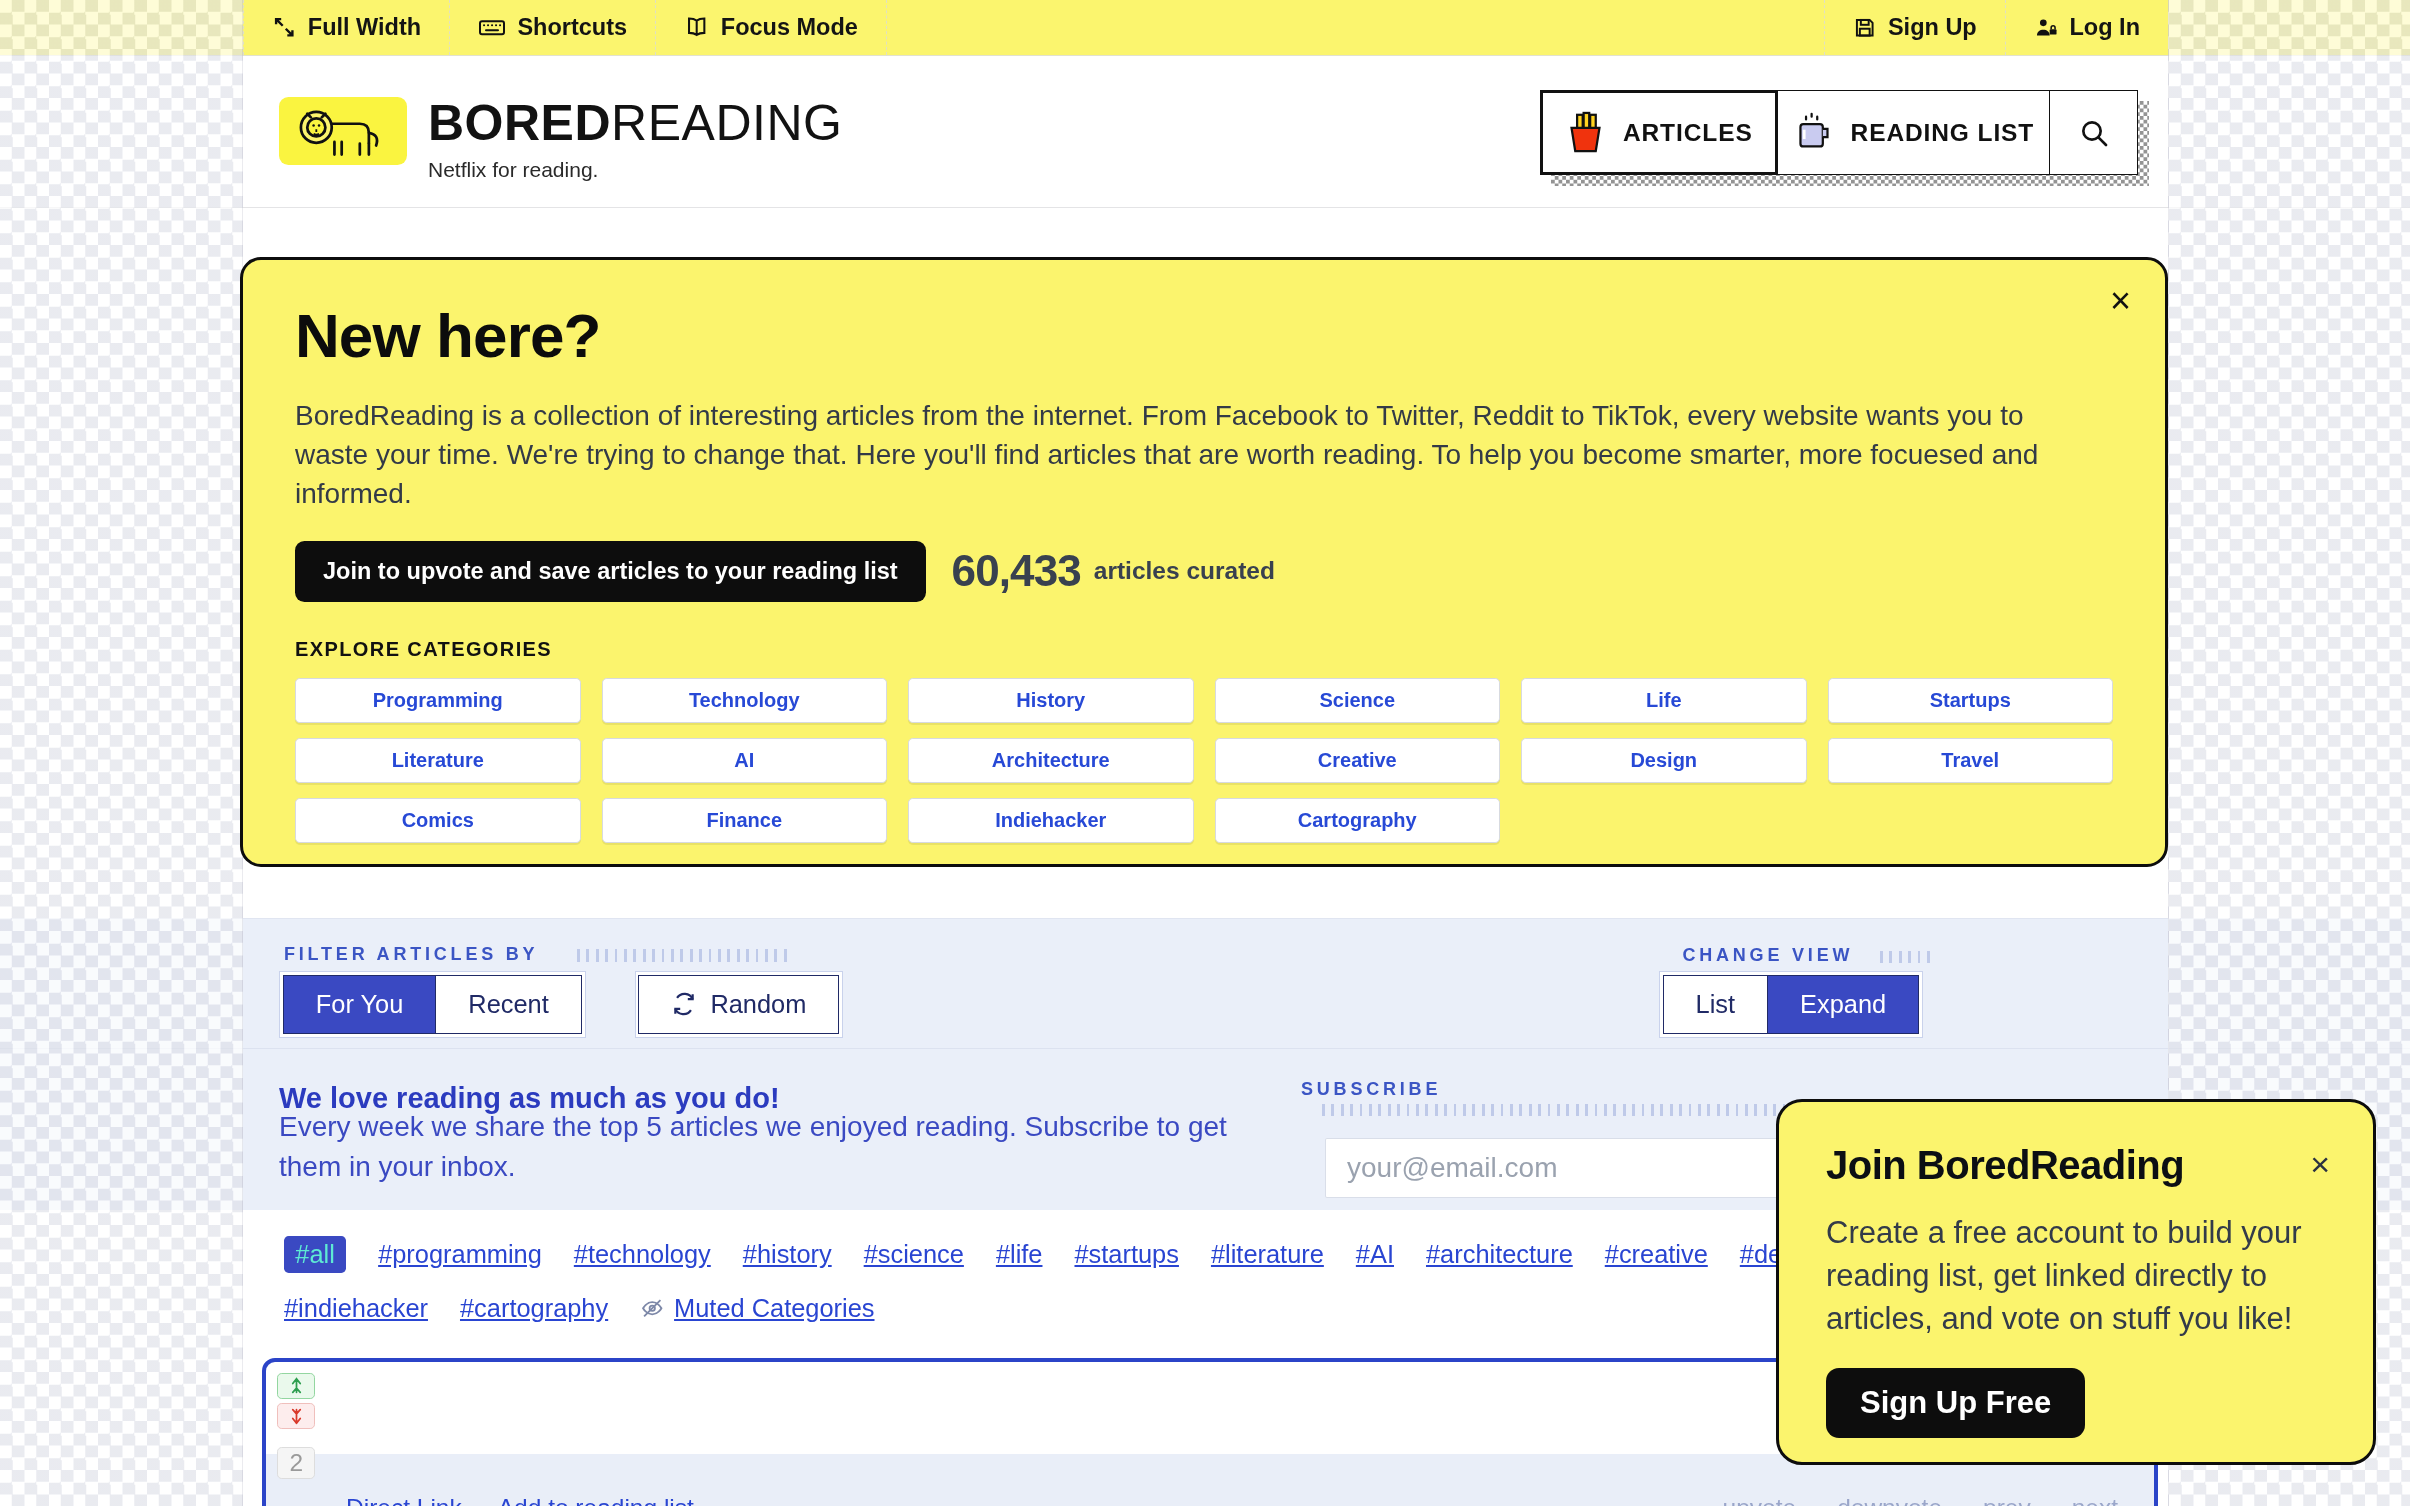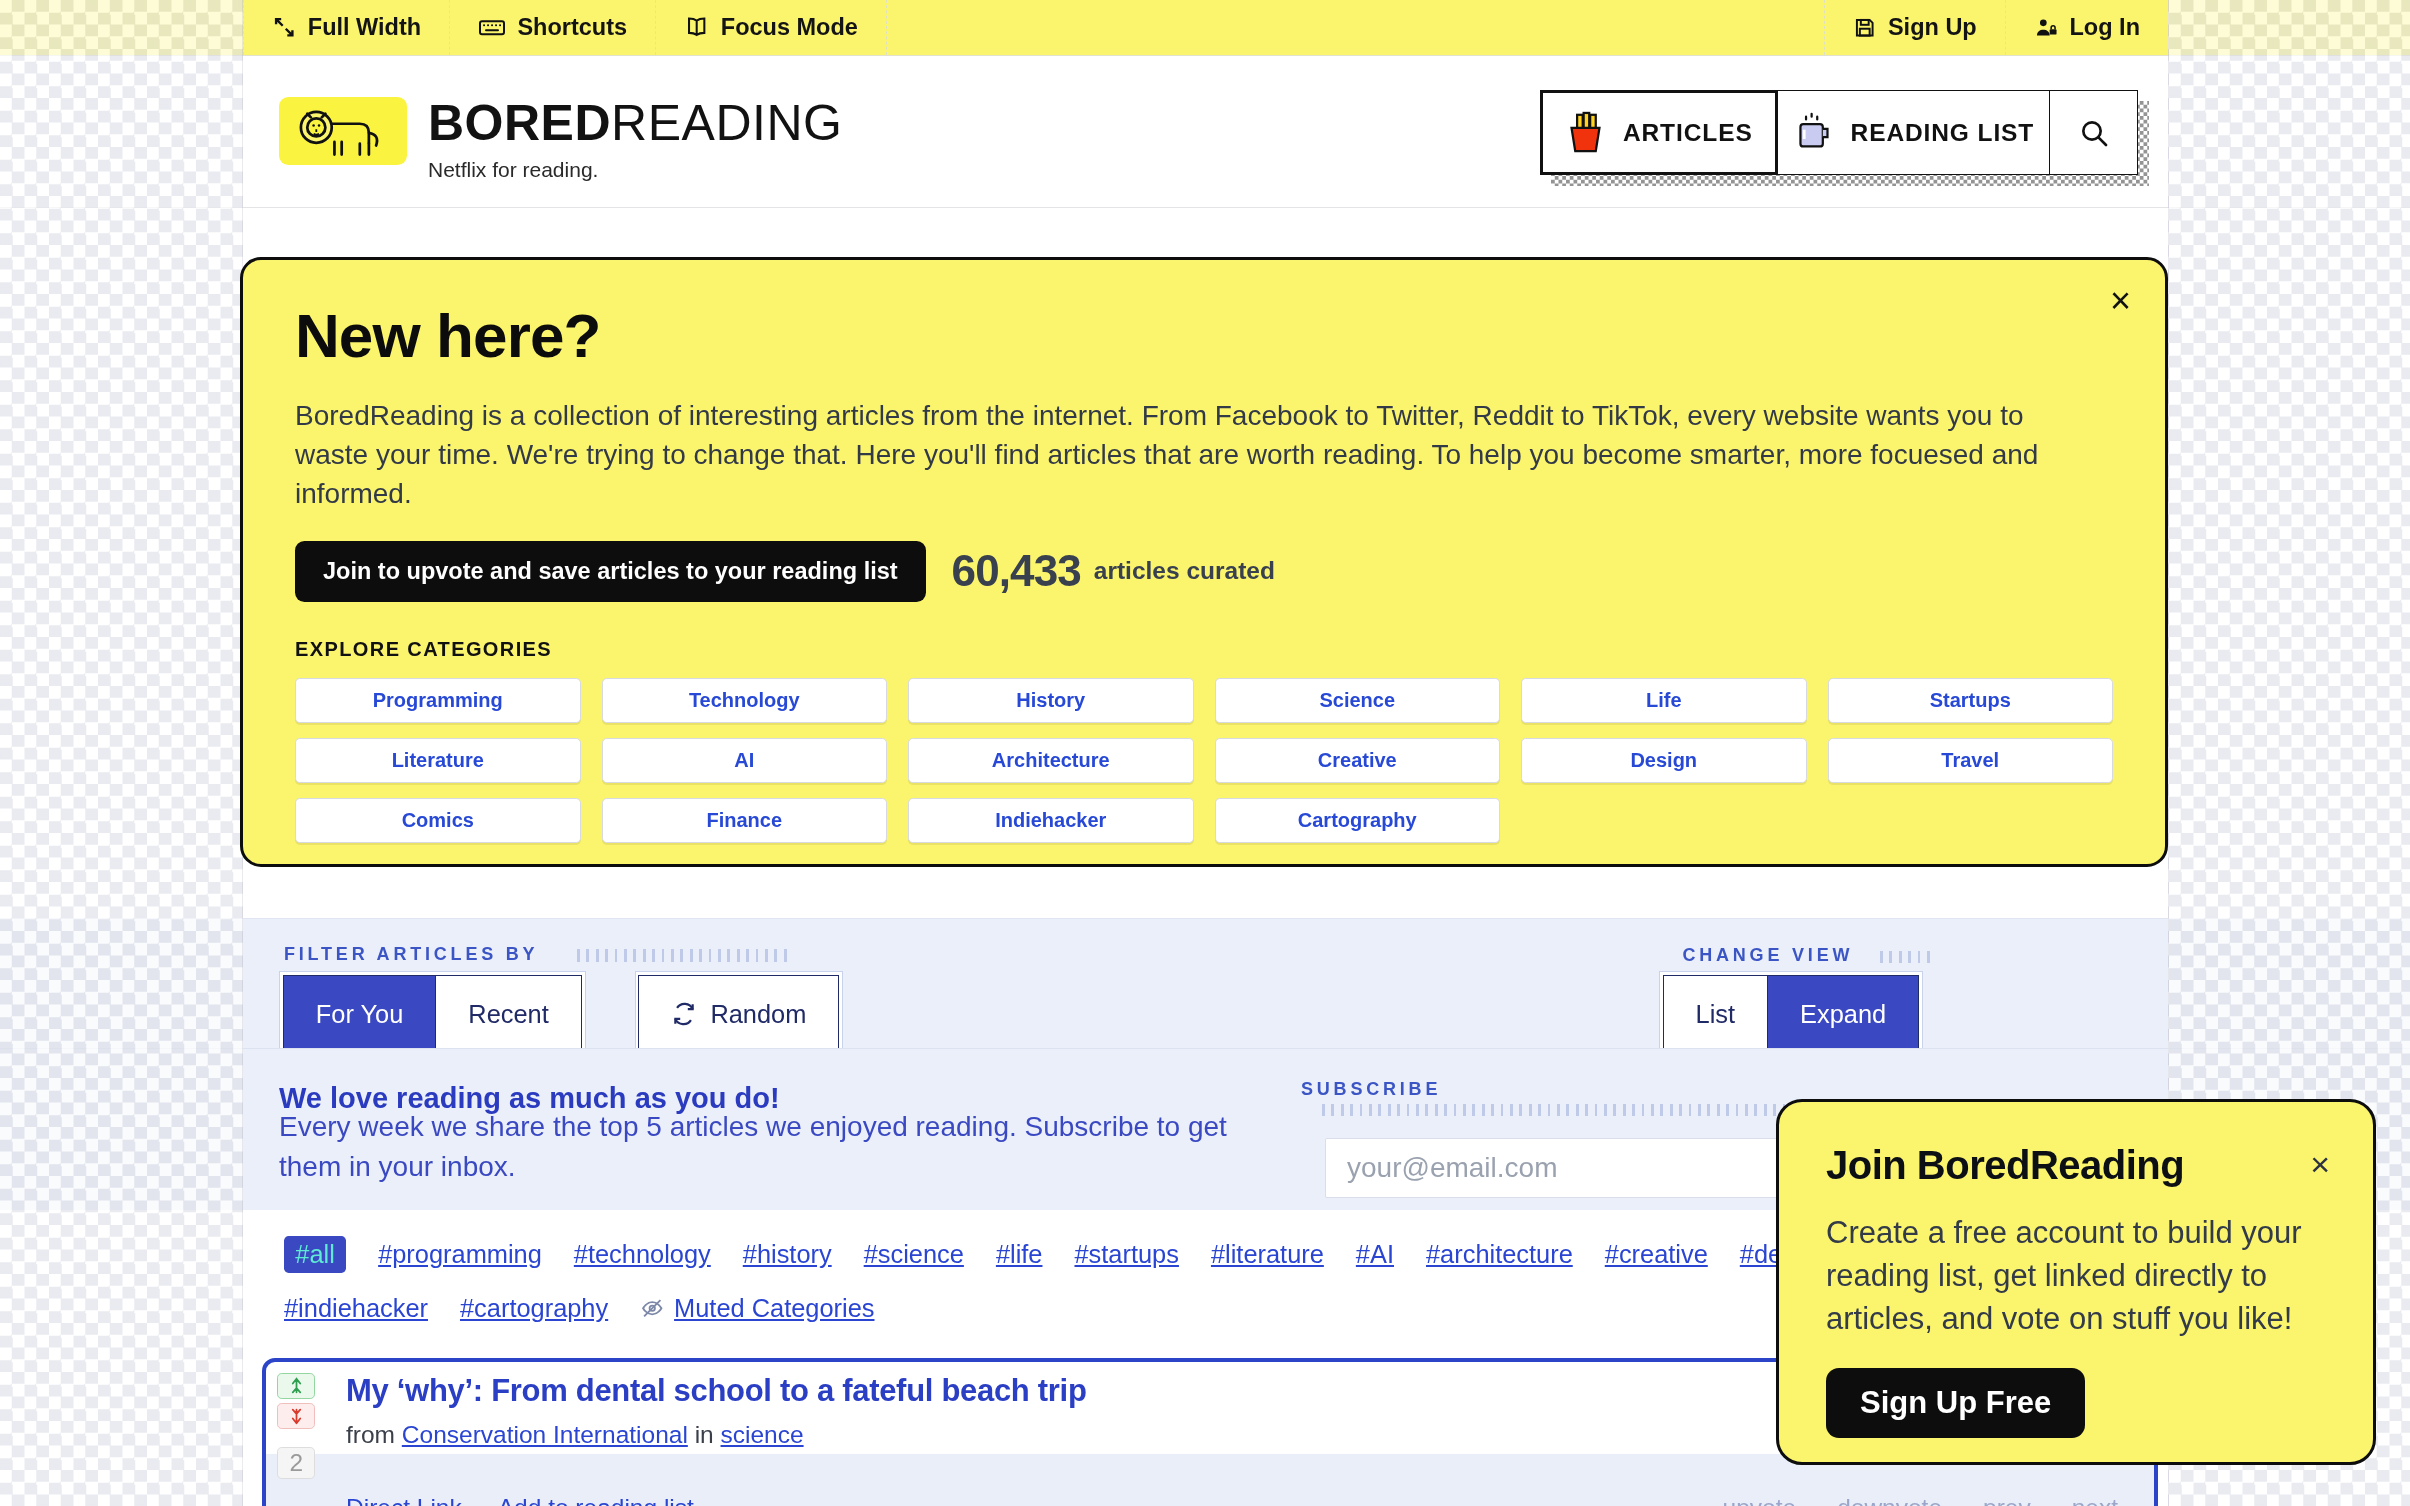--- a/index.html
+++ b/index.html
@@ -71,21 +71,21 @@
              font-size:20px; font-weight:700; color:#2749D6; cursor:pointer; }
 
   
   .band-label { font-size:18px; font-weight:700; letter-spacing:3.8px; color:#3B55C4; }
   .dashes { display:inline-block; height:12.2px;
             background:repeating-linear-gradient(90deg,#BFCAE9 0 2.8px, transparent 2.8px 9.4px); vertical-align:middle; }
   .filter-left { position:absolute; left:41px; top:24.5px; }
   .filter-buttons { position:absolute; left:36px; top:52px; display:flex; gap:49px; }
   .seg-outer { border:1.9px solid #C9D2EC; background:#fff; padding:2.8px; display:flex; }
   .seg-inner { border:1.9px solid #202A66; display:flex; }
-  .seg-btn { font-size:25.4px; padding:24px 32px; color:#202A66; background:#fff; cursor:pointer; display:flex; align-items:center; gap:13px; }
+  .seg-btn { font-size:25.4px; padding:14px 32px; color:#202A66; background:#fff; cursor:pointer; display:flex; align-items:center; gap:13px; }
   .seg-btn.active { background:#3A49C2; color:#fff; }
   .view-area-label { position:absolute; right:237px; top:26px; white-space:nowrap; }
   .view-buttons { position:absolute; right:245px; top:52px; }
 
   
   .sub-head { position:absolute; left:36px; top:17px; font-size:29px; font-weight:800; color:#2B3BBF;margin-top:16px; }
   .sub-body { position:absolute; left:36px; top:58px; font-size:28px; line-height:40px; color:#3A49C2; max-width:998px; }
   .sub-col { position:absolute; left:1058px; top:30px; }
   .sub-input { margin-top:21px; width:855px; height:60px; background:#fff; border:0.9px solid #D9DEE9; border-radius:1.9px;
                font-size:28px; color:#333; padding:0 21px; outline:none; font-family:"Liberation Sans",sans-serif;margin-left:24px; }
@@ -379,29 +379,20 @@
             <path d="M12 4v20M12 4l-5.5 7M12 4l5.5 7M6.5 24l5.5-6M17.5 24l-5.5-6"></path>
           </svg>
       </div>
       <div class="vote-btn vote-down">
         <svg width="17" height="19" viewBox="0 0 24 28" fill="none" stroke="#D93A2B" stroke-width="2.6" stroke-linecap="round">
             <path d="M12 24V4M12 24l-5.5-7M12 24l5.5-7M6.5 4l5.5 6M17.5 4l-5.5 6"></path>
           </svg>
       </div>
       <div class="vote-count">2</div>
     </div>
-    <div class="card-main">
-      <div class="card-title"><span>My ‘why’: From dental school to a fateful beach trip</span></div>
-      <div class="card-byline">
-        <span>from</span>
-        <a>Conservation International</a>
-        <span>in</span>
-        <a>science</a>
-      </div>
-    </div>
     <div class="card-strip">
       <span class="strip-link">Direct Link</span>
       <span class="strip-link">Add to reading list</span>
       <span class="hints">
         <span class="hint">upvote</span>
         <span class="hint">downvote</span>
         <span class="hint">prev</span>
         <span class="hint">next</span>
       </span>
     </div>

